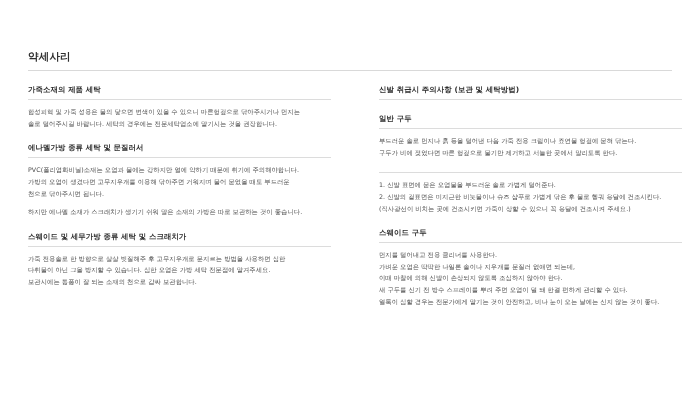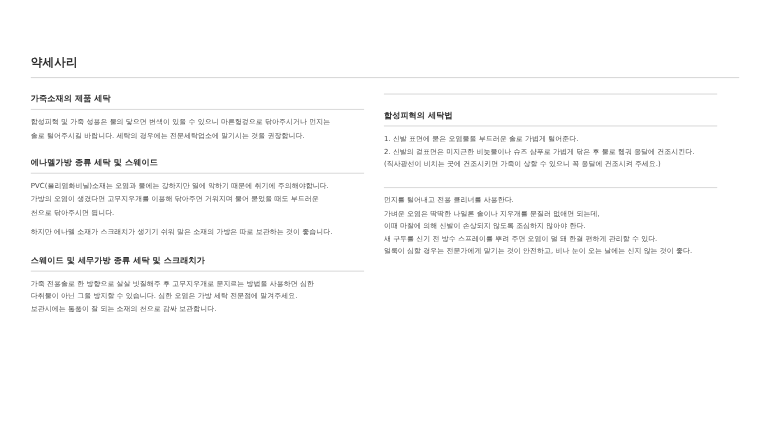--- a/index.html
+++ b/index.html
@@ -30,21 +30,21 @@
     margin: 0 0 6px 0;
   }
   .title-rule {
     height: 1px;
     background: #d9d9d9;
     width: 644px;
     margin-bottom: 14px;
   }
   .columns {
     display: flex;
-    gap: 18px;
+    gap: 48px;
     align-items: flex-start;
   }
   .col {
     width: 303px;
     flex: 0 0 303px;
   }
   .section {
     margin-bottom: 14px;
   }
   .section:last-child {
@@ -94,21 +94,21 @@
       <div class="section">
         <div class="sec-head">가죽소재의 제품 세탁</div>
         <div class="sec-rule"></div>
         <ul class="body-list">
           <li>합성피혁 및 가죽 성용은 물의 닿으면 변색이 있을 수 있으니 마른헝겊으로 닦아주시거나 먼지는</li>
           <li>솔로 털어주시길 바랍니다. 세탁의 경우에는 전문세탁업소에 맡기시는 것을 권장합니다.</li>
         </ul>
       </div>
 
       <div class="section">
-        <div class="sec-head">에나멜가방 종류 세탁 및 스웨이드</div>
+        <div class="sec-head">에나멜가방 종류 세탁 및 문질러서</div>
         <div class="sec-rule"></div>
         <ul class="body-list">
           <li>PVC(폴리염화비닐)소재는 오염과 물에는 강하지만 열에 악하기 때문에 취기에 주의해야합니다.</li>
           <li>가방의 오염이 생겼다면 고무지우개를 이용해 닦아주면 거워지며 물어 묻었을 때도 부드러운</li>
           <li>천으로 닦아주시면 됩니다.</li>
           <li class="gap">하지만 에나멜 소재가 스크래치가 생기기 쉬워 말은 소재의 가방은 따로 보관하는 것이 좋습니다.</li>
         </ul>
       </div>
 
 
@@ -120,35 +120,44 @@
           <li>다취물이 아닌 그을 방지할 수 있습니다. 심한 오염은 가방 세탁 전문점에 맡겨주세요.</li>
           <li>보관시에는 통풍이 잘 되는 소재의 천으로 감싸 보관합니다.</li>
         </ul>
       </div>
 
     </div>
 
     <div class="col">
 
       <div class="section">
+        <div class="sec-head">신발 취급시 주의사항 (보관 및 세탁방법)</div>
         <div class="sec-rule"></div>
       </div>
 
+      <div class="section">
+        <div class="sec-head">일반 구두</div>
+        <div class="sec-rule"></div>
+        <ul class="body-list">
+          <li>부드러운 솔로 먼지나 흙 등을 털어낸 다음 가죽 전용 크림이나 죠연물 헝겊에 묻혀 닦는다.</li>
+          <li>구두가 비에 젖었다면 마른 헝겊으로 물기만 제거하고 서늘한 곳에서 말리도록 한다.</li>
+        </ul>
+      </div>
 
       <div class="section">
-        <div class="sec-head">합성피혁의 세탁법</div>
         <div class="sec-rule"></div>
         <ul class="body-list">
           <li>1. 신발 표면에 묻은 오염물을 부드러운 솔로 가볍게 털어준다.</li>
           <li>2. 신발의 겉표면은 미지근한 비눗물이나 슈즈 샴푸로 가볍게 닦은 후 물로 헹궈 응달에 건조시킨다.</li>
           <li>(직사광선이 비치는 곳에 건조시키면 가죽이 상할 수 있으니 꼭 응달에 건조시켜 주세요.)</li>
         </ul>
       </div>
 
       <div class="section">
+        <div class="sec-head">스웨이드 구두</div>
         <div class="sec-rule"></div>
         <ul class="body-list">
           <li>먼지를 털어내고 전용 클리너를 사용한다.</li>
           <li>가벼운 오염은 딱딱한 나일론 솔이나 지우개를 문질러 없애면 되는데,</li>
           <li>이때 마찰에 의해 신발이 손상되지 않도록 조심하지 않아야 한다.</li>
           <li>새 구두를 신기 전 방수 스프레이를 뿌려 주면 오염이 덜 돼 한결 편하게 관리할 수 있다.</li>
           <li>얼룩이 심할 경우는 전문가에게 맡기는 것이 안전하고, 비나 눈이 오는 날에는 신지 않는 것이 좋다.</li>
         </ul>
       </div>
 

